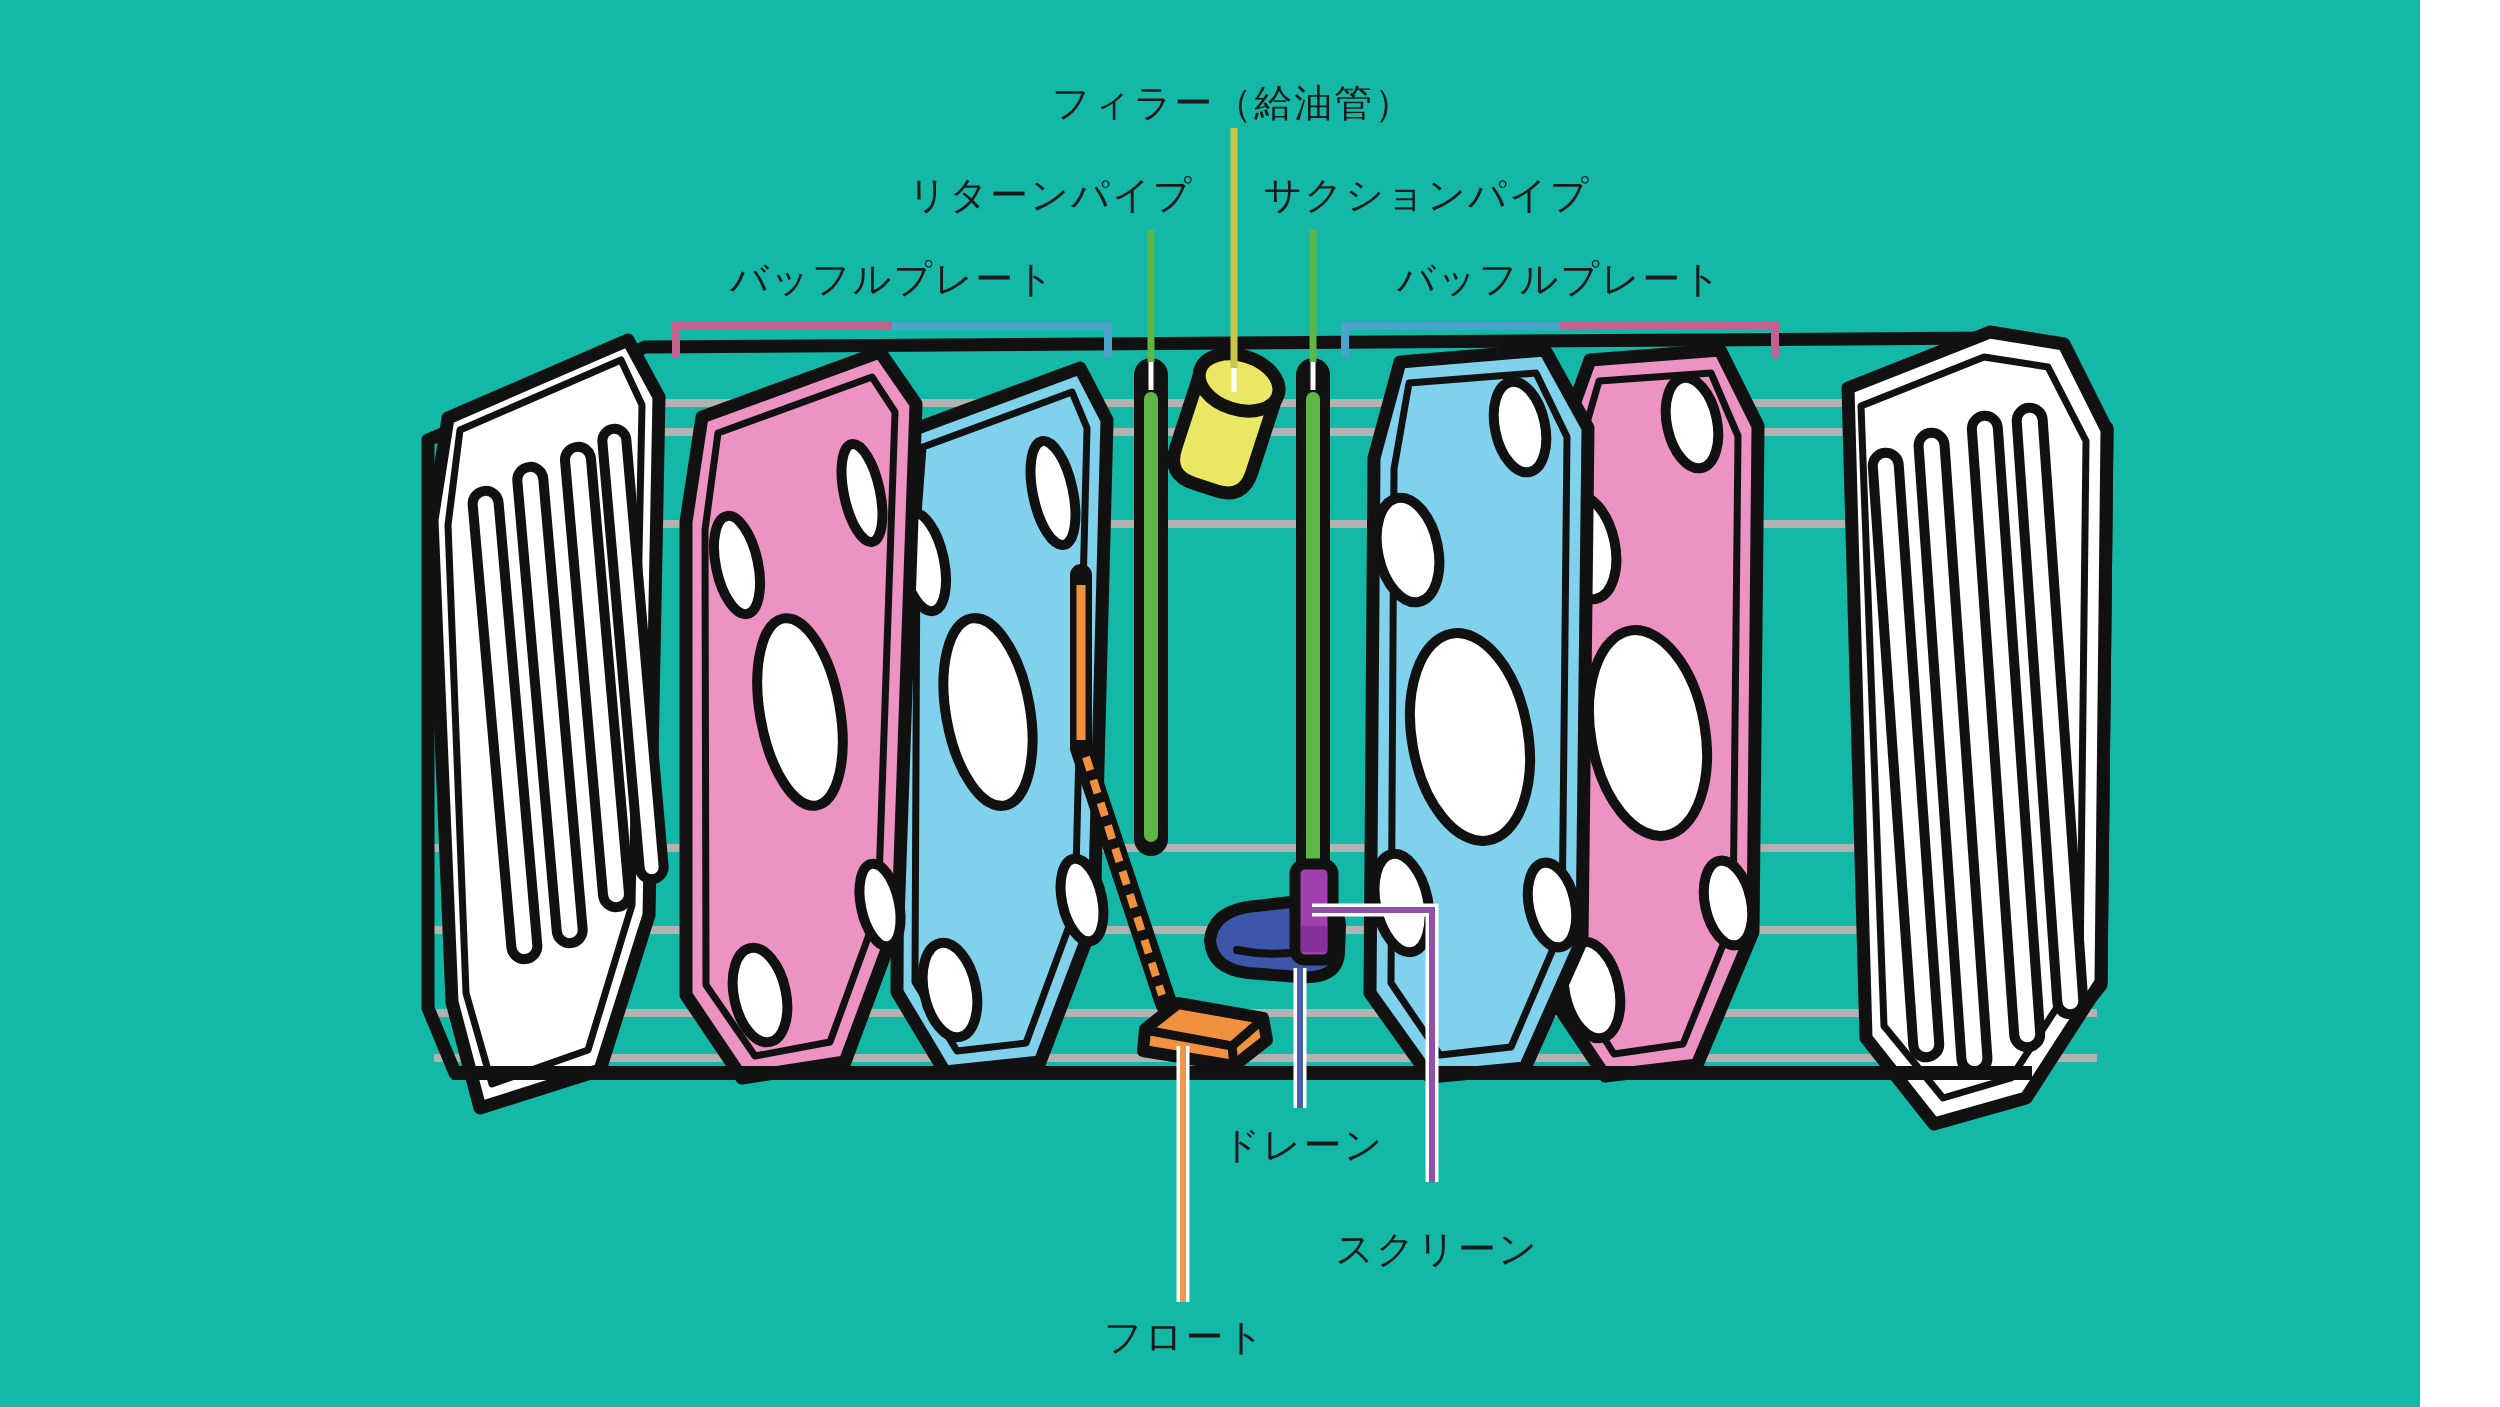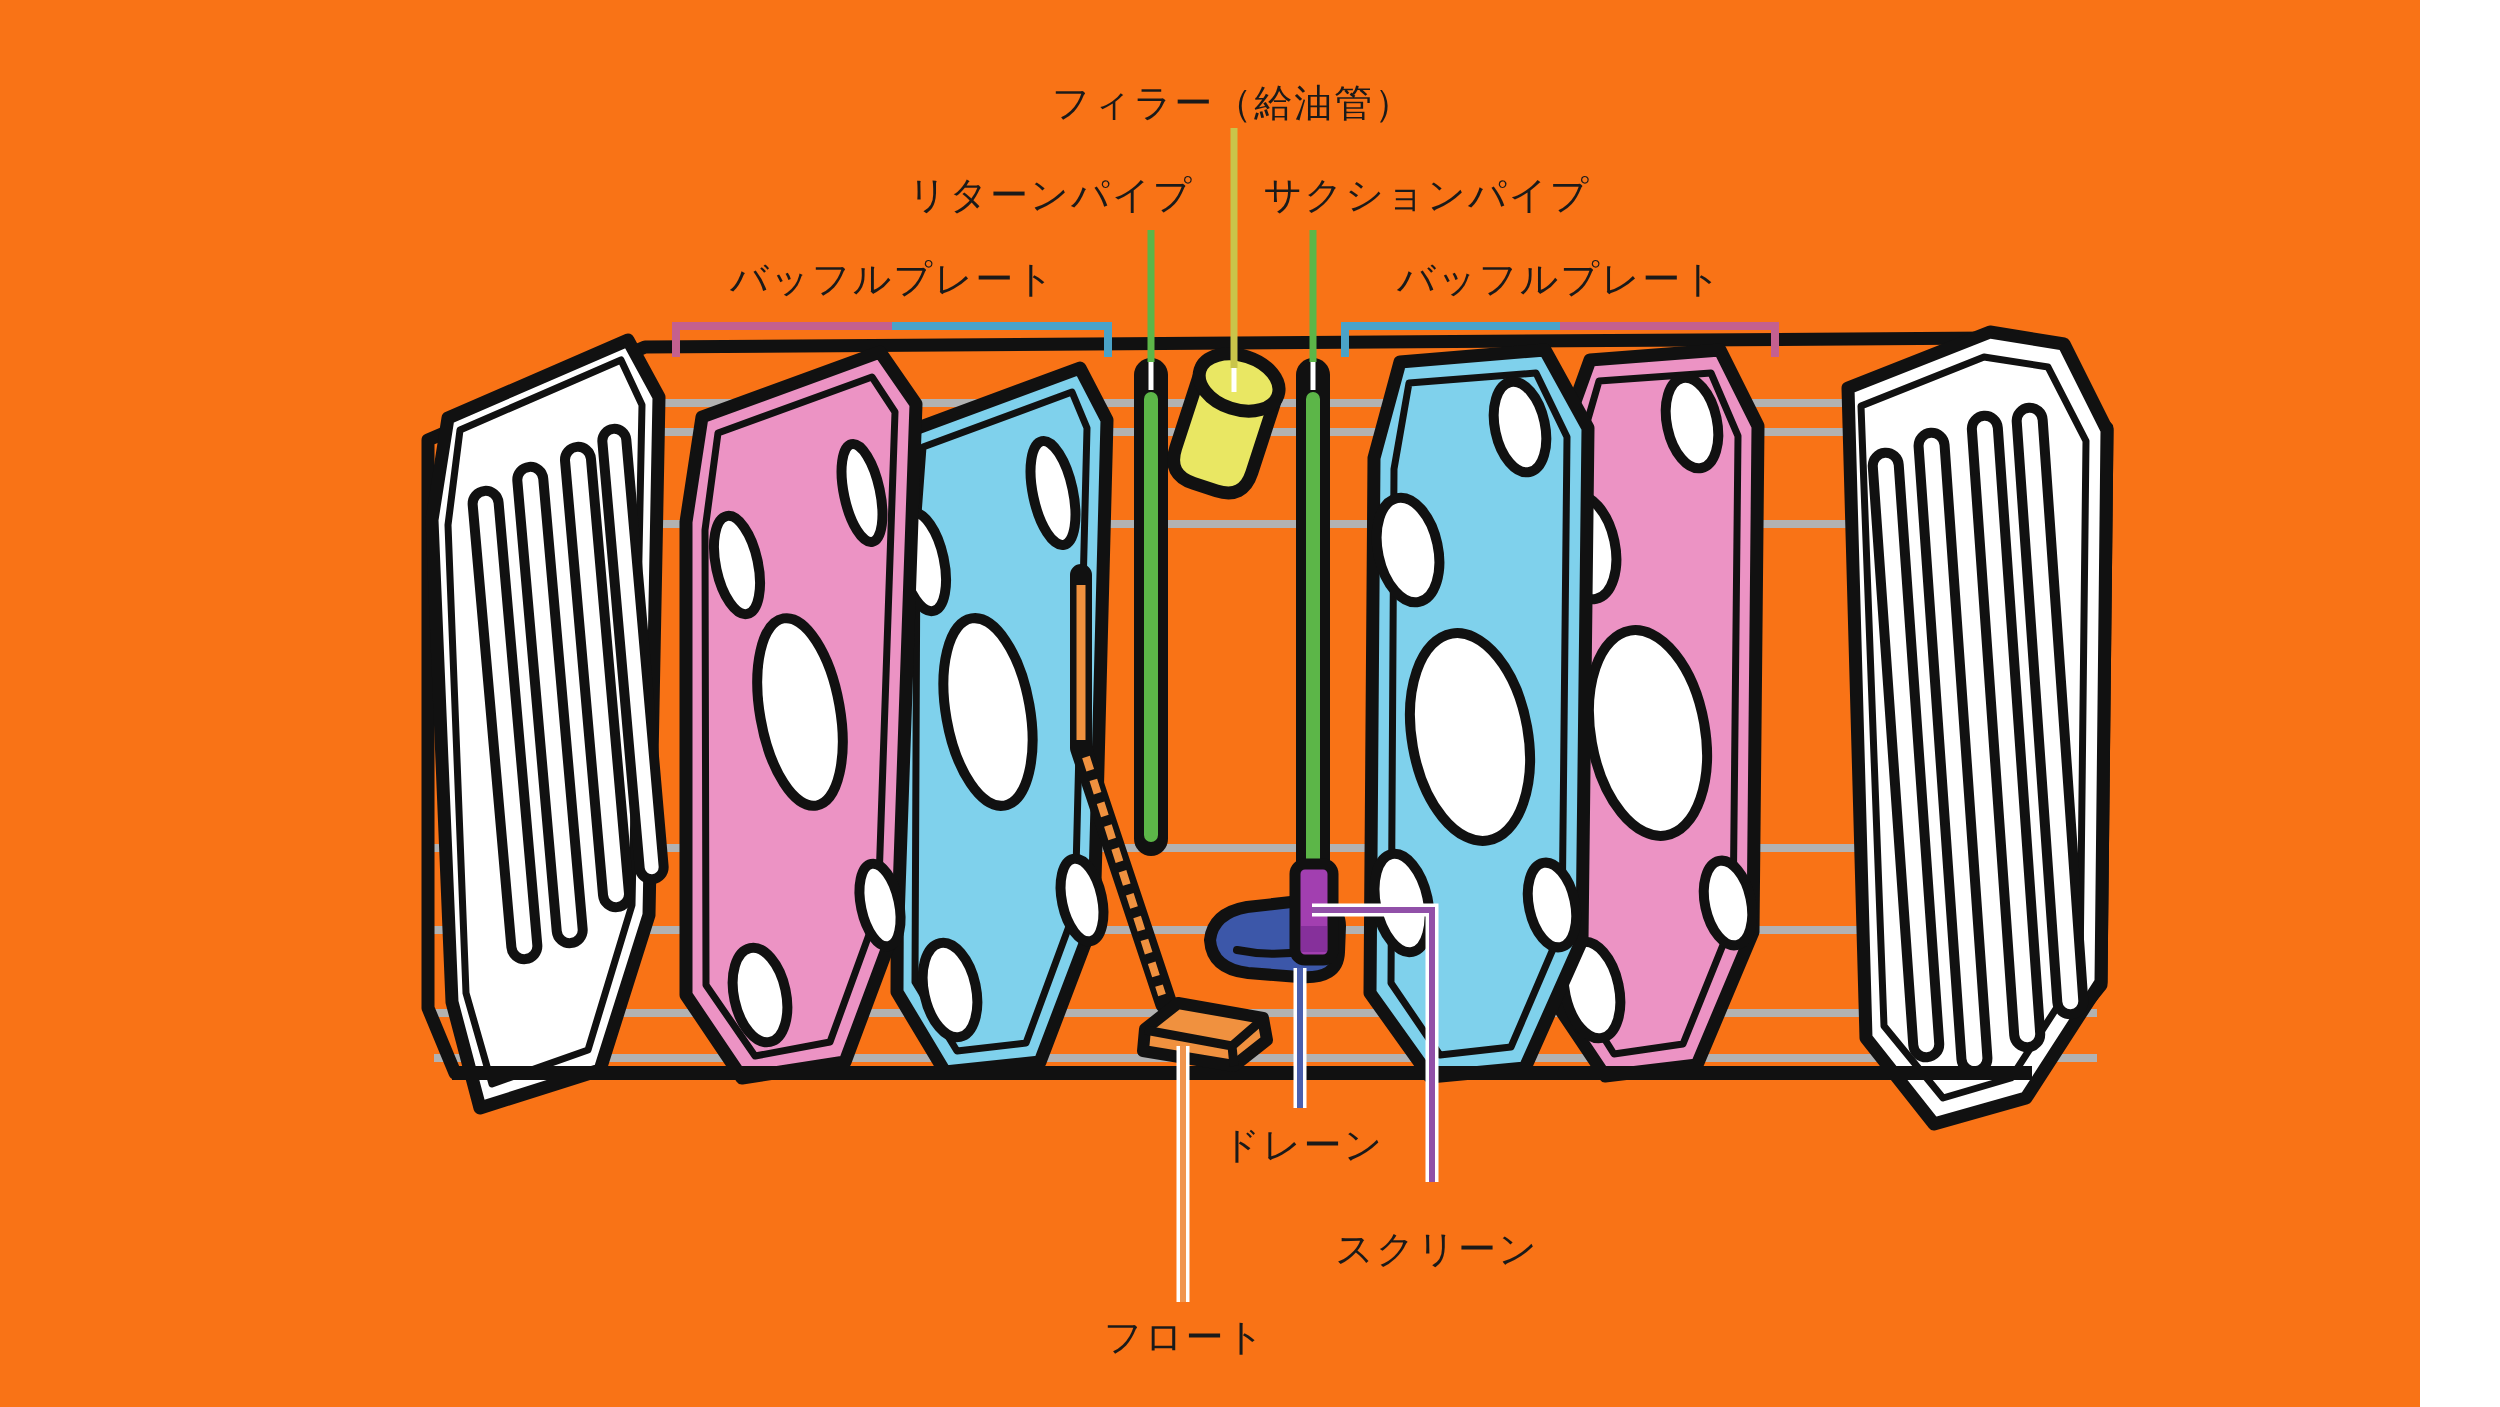--- a/index.html
+++ b/index.html
@@ -1,16 +1,16 @@
 <!DOCTYPE html>
 <html><head>
 <meta charset="utf-8">
 <style>
   html,body{margin:0;padding:0;background:#ffffff;}
-  .stage{position:relative;width:2420px;height:1407px;background:#f97316;overflow:hidden;}
+  .stage{position:relative;width:2420px;height:1407px;background:#14b8a6;overflow:hidden;}
   svg{display:block;}
   text.lbl{font-family:"Liberation Sans","DejaVu Sans",sans-serif;font-size:38px;font-weight:500;fill:#1a1a1a;letter-spacing:2px;}
 </style>
 </head>
 <body>
 
 <div class="stage">
 <svg width="2500" height="1407" viewBox="0 0 2500 1407" xmlns="http://www.w3.org/2000/svg">
 
   <g stroke="#b2b2b2" stroke-width="8">

